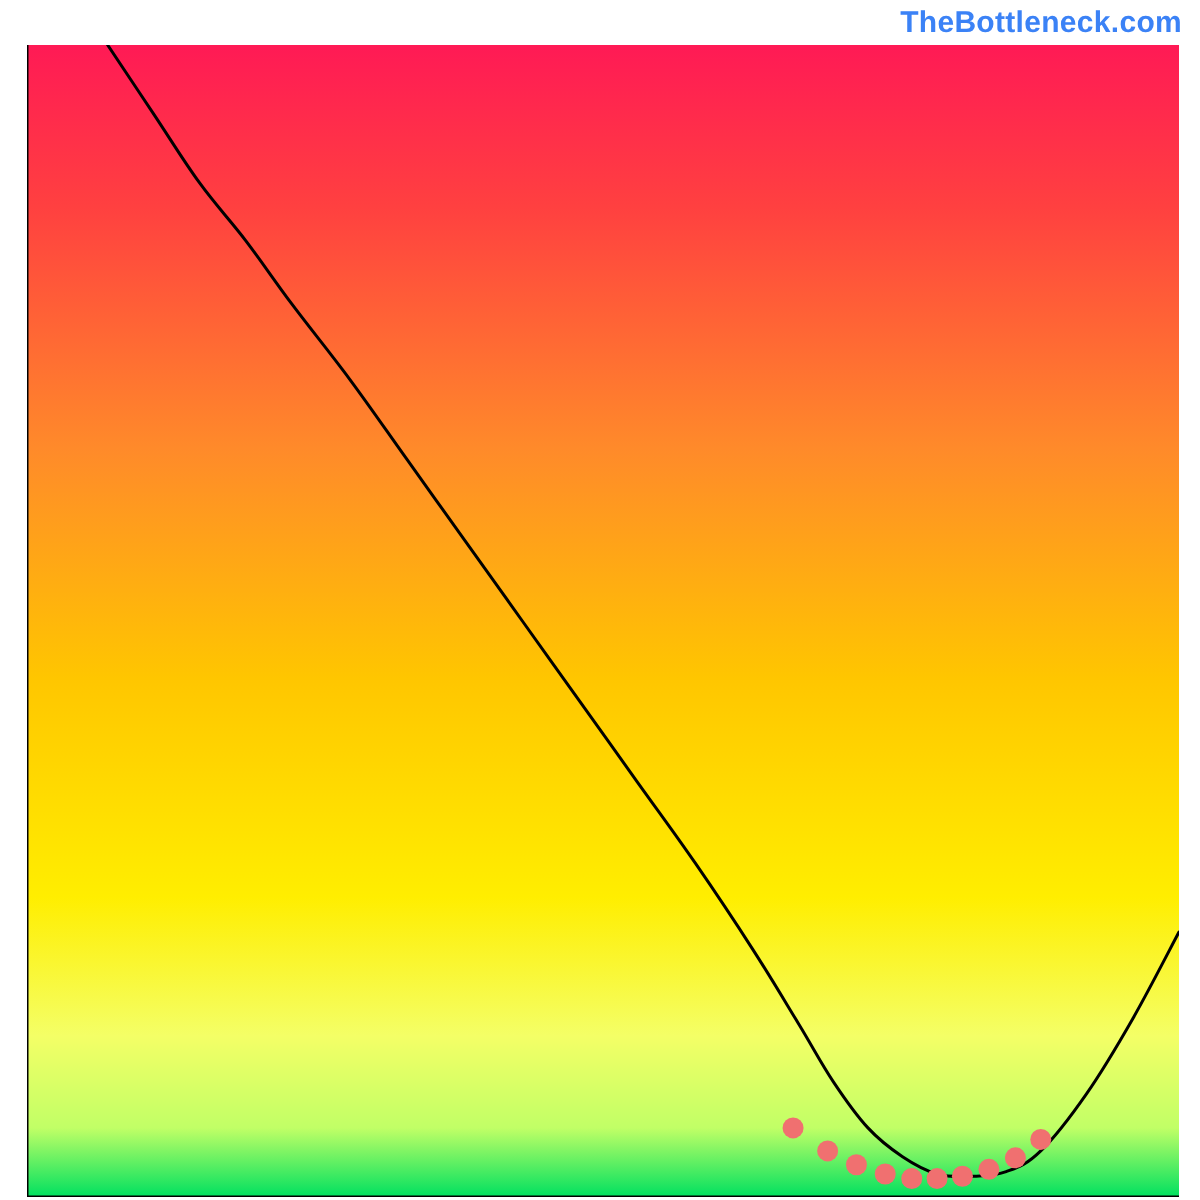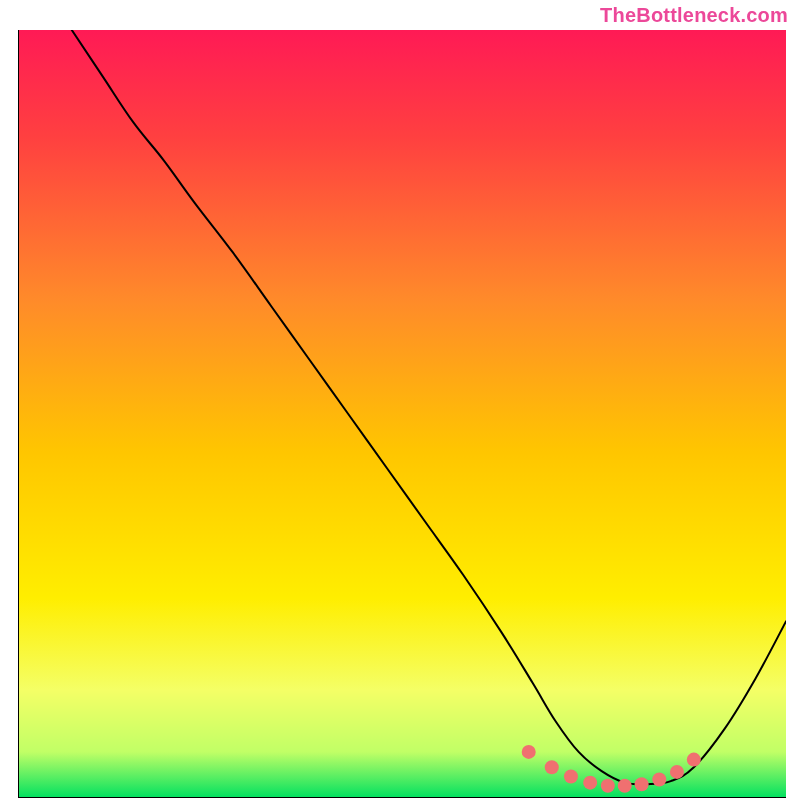--- a/index.html
+++ b/index.html
@@ -15,21 +15,21 @@
     position: relative;
     width: 800px;
     height: 800px;
   }
   #attribution {
     position: absolute;
     top: 4px;
     right: 12px;
     font-size: 20px;
     font-weight: 600;
-    color: #ec4899;
+    color: #3b82f6;
     letter-spacing: 0.2px;
     font-family: Arial, Helvetica, sans-serif;
   }
   #plot {
     position: absolute;
     left: 18px;
     top: 30px;
     width: 768px;
     height: 768px;
   }

